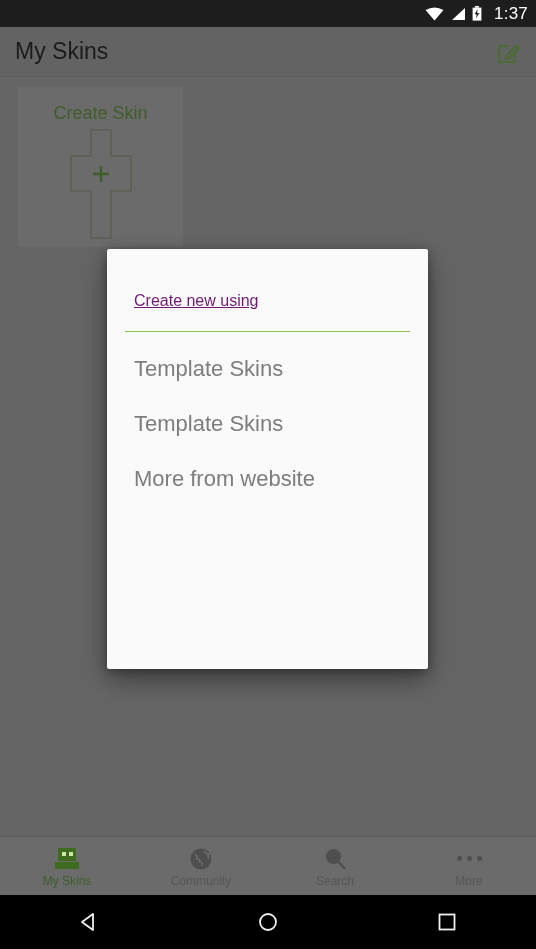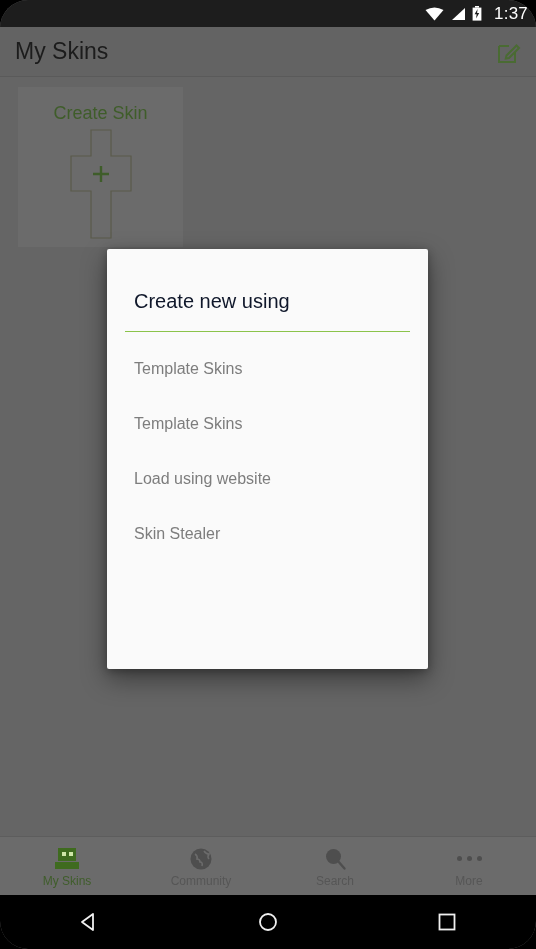--- a/index.html
+++ b/index.html
@@ -7,21 +7,20 @@
     width:536px; height:949px;
     background:#000;
     font-family:"Liberation Sans", sans-serif;
     overflow:hidden;
   }
   #phone {
     position:relative;
     width:536px; height:949px;
     background:#656565;
     overflow:hidden;
-    border-radius:28px;
   }
 
   
   #status-bar {
     position:absolute; top:0; left:0;
     width:536px; height:27px;
     background:#1d1d1d;
     display:flex; align-items:center; justify-content:flex-end;
     padding-right:8px;
   }
@@ -79,36 +78,37 @@
   #dialog {
     position:absolute;
     left:107px; top:249px;
     width:321px; height:420px;
     background:#fafafa;
     border-radius:2px;
     box-shadow:0 10px 26px rgba(0,0,0,0.42), 0 2px 8px rgba(0,0,0,0.28);
     overflow:hidden;
   }
   #dialog-title {
-    color:#0f172a;
-    font-size:20px; line-height:20px;
+    color:#701a75;
+    font-size:16px; line-height:20px;
     padding:42px 0 0 27px;
+    text-decoration:underline;
   }
   #dialog-divider {
     height:1px;
     background:#8bc34a;
     margin:20px 18px 0 18px;
   }
   #dialog-list { padding-top:9px; }
   .dlg-item {
     height:55px;
     display:flex; align-items:center;
     padding-left:27px;
     color:#7d7d7d;
-    font-size:16px;
+    font-size:22px;
     cursor:pointer;
   }
 
   
   #bottom-nav {
     position:absolute; left:0; top:836px;
     width:536px; height:59px;
     background:#6b6b6b;
     border-top:1px solid #5d5d5d;
     display:flex;
@@ -250,22 +250,21 @@
     </div>
 
   </div>
 
   <div id="dialog">
     <div id="dialog-title">Create new using</div>
     <div id="dialog-divider"></div>
     <div id="dialog-list">
       <div class="dlg-item">Template Skins</div>
       <div class="dlg-item">Template Skins</div>
-      <div class="dlg-item">Load using website</div>
-      <div class="dlg-item">Skin Stealer</div>
+      <div class="dlg-item">More from website</div>
     </div>
   </div>
 
   <div id="android-nav">
     <div class="anav-btn">
       <svg width="22" height="22" viewBox="0 0 22 22">
         <path d="M15 3 L4 11 L15 19 Z" fill="none" stroke="#f0f0f0" stroke-width="1.8" stroke-linejoin="round"></path>
       </svg>
     </div>
     <div class="anav-btn">

